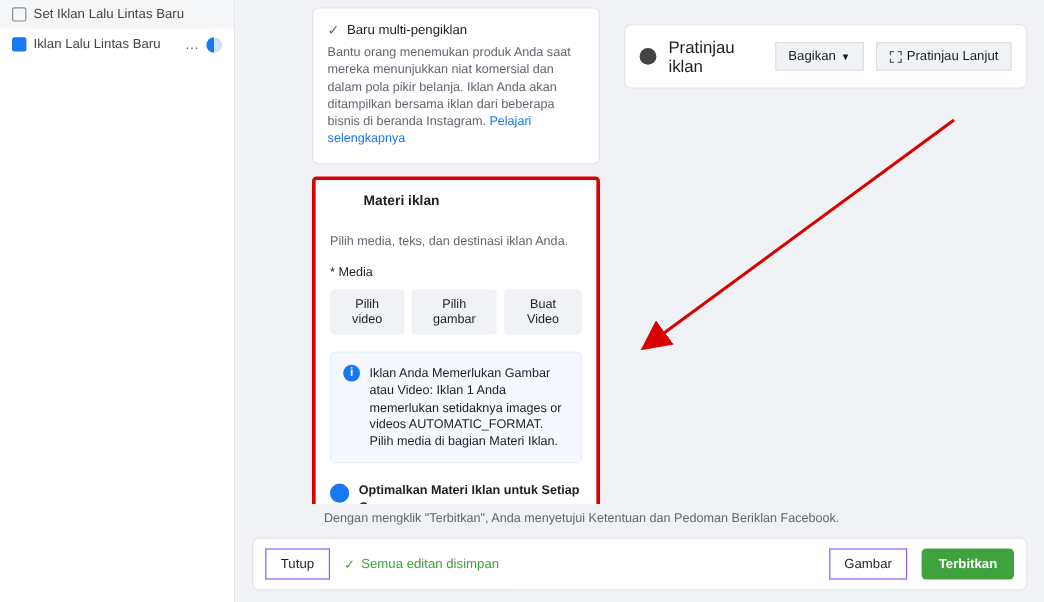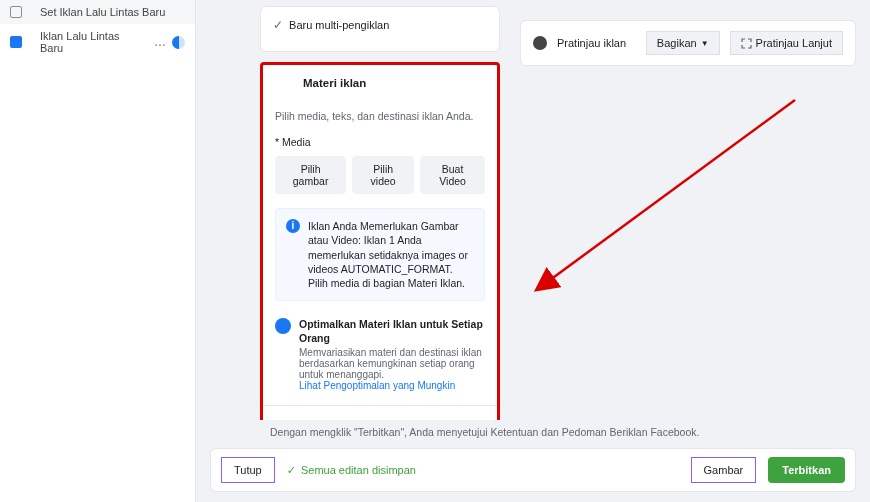--- a/index.html
+++ b/index.html
@@ -1,19 +1,19 @@
 <!DOCTYPE html>
 <html><head>
 <meta charset="utf-8">
 <style>
   * { box-sizing: border-box; margin: 0; padding: 0; }
   html, body { width: 870px; height: 502px; overflow: hidden; font-family: -apple-system, BlinkMacSystemFont, "Segoe UI", Helvetica, Arial, sans-serif; font-size: 12px; color: #1c1e21; background: #f0f2f5; }
   .app { display: flex; width: 870px; height: 502px; }
   .sidebar { width: 196px; background: #fff; border-right: 1px solid #e4e6ea; }
-  .side-row { display: flex; align-items: center; padding: 6px 10px; font-size: 11px; color: #444; gap: 18px; }
+  .side-row { display: flex; align-items: center; padding: 6px 10px; font-size: 11px; color: #444; gap: 6px; }
   .side-row.header { background: #f5f6f7; font-weight: 500; }
   .icon-sq { width: 12px; height: 12px; border: 1px solid #8a8d91; border-radius: 2px; display:inline-block; flex:none; position:relative;}
   .icon-blue-sq { width: 12px; height: 12px; background:#1877f2; border-radius:2px; flex:none; }
   .side-actions { margin-left:auto; display:flex; align-items:center; gap:6px; color:#606770; font-size:12px; }
   .half-circle { width:13px; height:13px; border-radius:50%; background:linear-gradient(to right,#1877f2 50%, #d0e3fb 50%); }
   .main { flex: 1; position: relative; display: flex; flex-direction: column; background:#f0f2f5; }
   .body-row { flex: 1; display: flex; overflow: hidden; }
   .center-col { flex: 0 0 300px; display: flex; flex-direction: column; padding: 0 0 0 4px; }
   .right-col { flex: 1; padding: 20px 14px 0 14px; position:relative; }
   .multi-card { background:#fff; border:1px solid #e4e6ea; border-radius:6px; padding:10px 12px 14px 12px; margin:6px 6px 10px 60px; width:240px; font-size:10.5px; color:#606770; line-height:1.35; }
@@ -29,21 +29,21 @@
   .info-box { background:#f5f9ff; border:1px solid #e7f0fe; border-radius:4px; padding:10px; margin-top:14px; font-size:10.5px; color:#1c1e21; line-height:1.35; display:flex; gap:8px; }
   .info-i { width:14px; height:14px; border-radius:50%; background:#1877f2; color:#fff; font-size:10px; display:flex; align-items:center; justify-content:center; flex:none; font-weight:bold;}
   .opt-row { display:flex; gap:8px; margin-top:16px; align-items:flex-start;}
   .tgl { width:16px; height:16px; border-radius:50%; background:#1877f2; flex:none; margin-top:1px;}
   .opt-txt { font-size:10.5px; color:#1c1e21; font-weight:600; line-height:1.35;}
   .opt-sub { font-size:10px; color:#606770; font-weight:400; margin-top:2px;}
   .divider { border:none; border-top:1px solid #e4e6ea; margin:14px -12px 0 -12px; }
   .field-lbl { font-size:10.5px; font-weight:600; color:#1c1e21; margin-top:12px; }
   .preview-bar { background:#fff; border-radius:6px; border:1px solid #e4e6ea; padding:10px 12px; display:flex; align-items:center; gap:10px; }
   .dot-avatar { width:14px; height:14px; border-radius:50%; background:#444; flex:none;}
-  .prev-lbl { font-size:11px; color:#1c1e21; flex:1; }
+  .prev-lbl { font-size:14px; color:#1c1e21; flex:1; }
   .btn-ghost { background:#f0f2f5; border:1px solid #dcdfe3; border-radius:0; padding:5px 10px; font-size:11px; color:#1c1e21; cursor:pointer; display:inline-flex; align-items:center; gap:4px;}
   .btn-ghost .car { font-size:8px; }
   .footer { position:absolute; left:0; right:0; bottom:0; background:#f0f2f5; padding:0 14px 10px 14px;}
   .foot-text { font-size:10.5px; color:#606770; padding:6px 0 10px 60px;}
   .foot-bar { background:#fff; border:1px solid #e4e6ea; border-radius:6px; padding:8px 10px; display:flex; align-items:center; gap:12px;}
   .btn-plain { background:#fff; border:1px solid #8b5cf6; border-radius:0; padding:6px 12px; font-size:11px; color:#1c1e21; cursor:pointer;}
   .saved { color:#3ea23e; font-size:11px; display:flex; align-items:center; gap:5px; }
   .chk { color:#3ea23e; }
   .spacer { flex:1; }
   .btn-primary { background:#3ea23e; color:#fff; border:none; border-radius:4px; padding:7px 14px; font-size:11px; font-weight:600; cursor:pointer;}
@@ -69,30 +69,34 @@
   </div>
 
   <div class="main">
     <div class="body-row">
       <div class="center-col">
         <div class="multi-card">
           <div class="multi-head">
             <span class="multi-check">✓</span>
             <span>Baru multi-pengiklan</span>
           </div>
+          <div>
+            <span>Bantu orang menemukan produk Anda saat mereka menunjukkan niat komersial dan dalam pola pikir belanja. Iklan Anda akan ditampilkan bersama iklan dari beberapa bisnis di beranda Instagram.</span>
+            <span class="link">Pelajari selengkapnya</span>
+          </div>
         </div>
 
         <div class="materi-card">
           <div class="sect-title">Materi iklan</div>
           <div class="sect-sub">Pilih media, teks, dan destinasi iklan Anda.</div>
 
           <div class="lbl">* Media</div>
           <div class="media-row">
+            <button class="pill-btn">Pilih video</button>
             <button class="pill-btn">Pilih gambar</button>
-            <button class="pill-btn">Pilih video</button>
             <button class="pill-btn">Buat Video</button>
           </div>
 
           <div class="info-box">
             <div class="info-i">i</div>
             <div>Iklan Anda Memerlukan Gambar atau Video: Iklan 1 Anda memerlukan setidaknya images or videos AUTOMATIC_FORMAT. Pilih media di bagian Materi Iklan.</div>
           </div>
 
           <div class="opt-row">
             <div class="tgl"></div>

